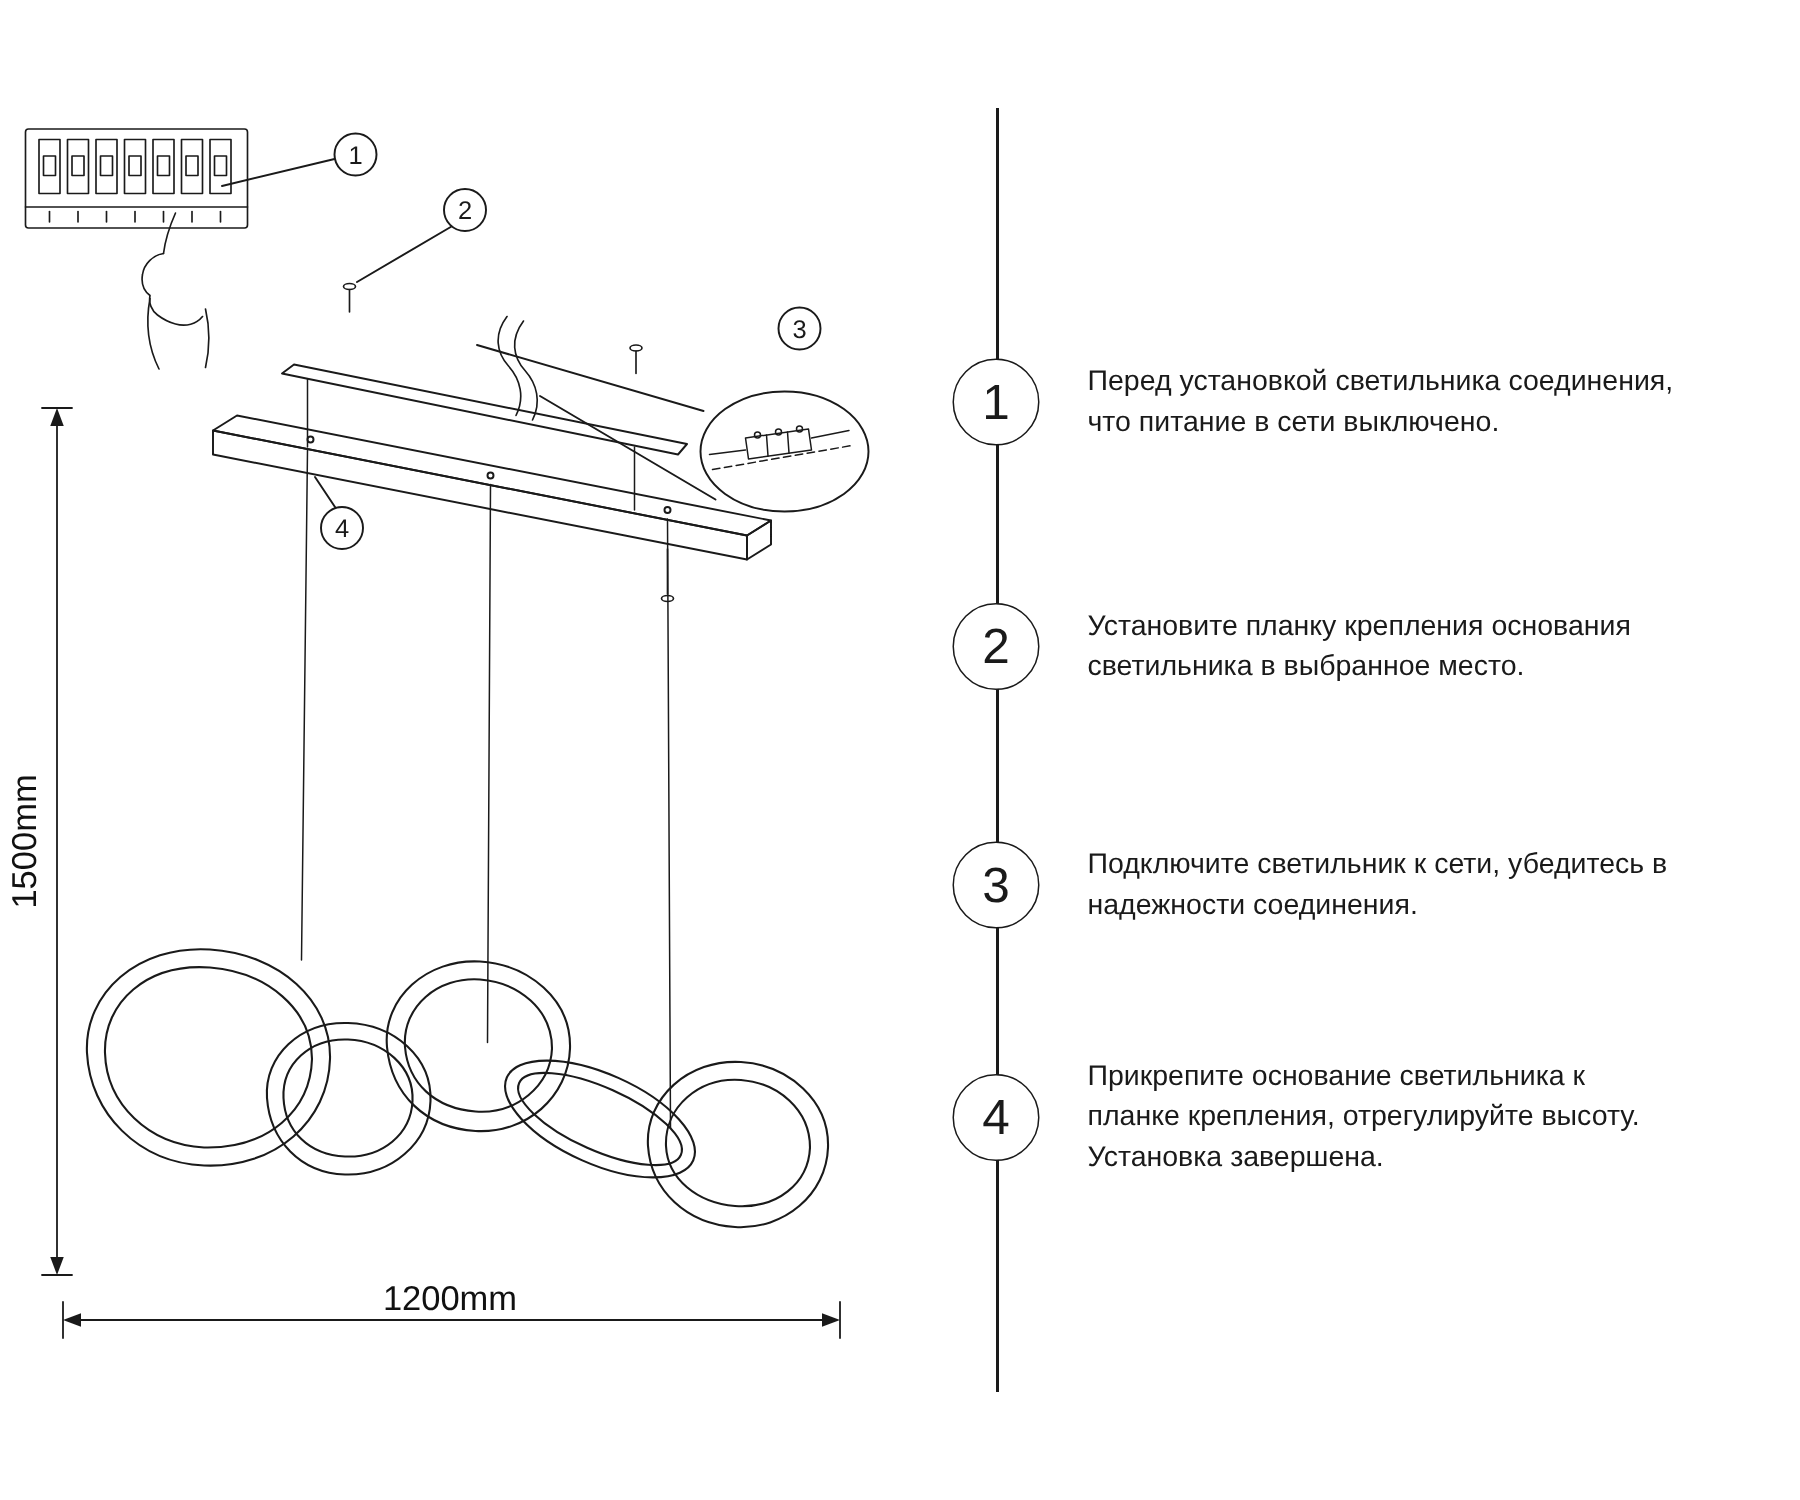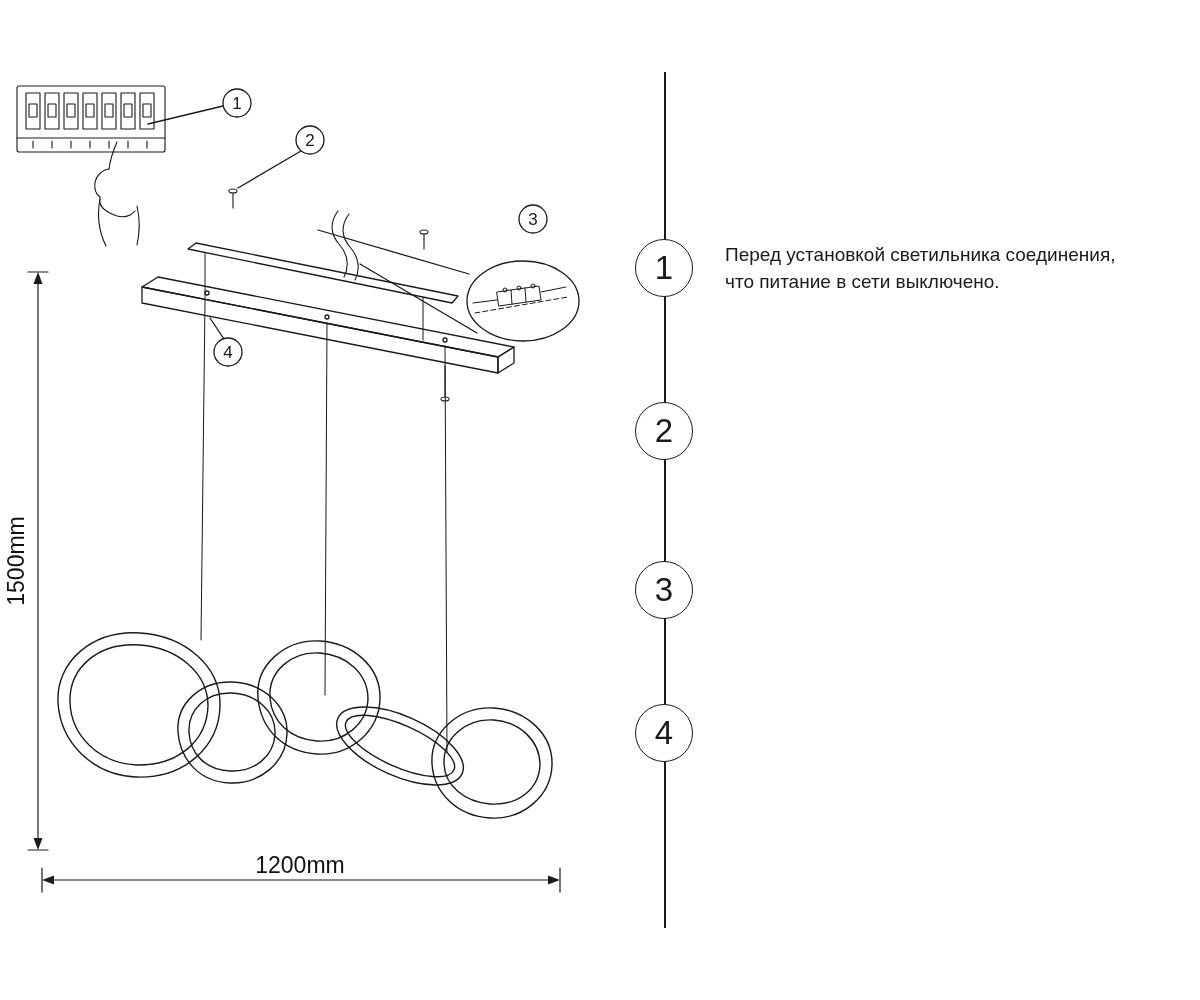--- a/index.html
+++ b/index.html
@@ -209,21 +209,28 @@
 <div class="divider"></div>
 
 <div class="step" style="top:239px">
   <div class="step-circle">1</div>
   <div class="step-text">Перед установкой светильника соединения,
 что питание в сети выключено.</div>
 </div>
 
 <div class="step" style="top:402px">
   <div class="step-circle">2</div>
+  <div class="step-text">Установите планку крепления основания
+светильника в выбранное место.</div>
 </div>
 
 <div class="step" style="top:561px">
   <div class="step-circle">3</div>
+  <div class="step-text">Подключите светильник к сети, убедитесь в
+надежности соединения.</div>
 </div>
 
 <div class="step" style="top:704px">
   <div class="step-circle">4</div>
+  <div class="step-text">Прикрепите основание светильника к
+планке крепления, отрегулируйте высоту.
+Установка завершена.</div>
 </div>
 
 </body></html>

